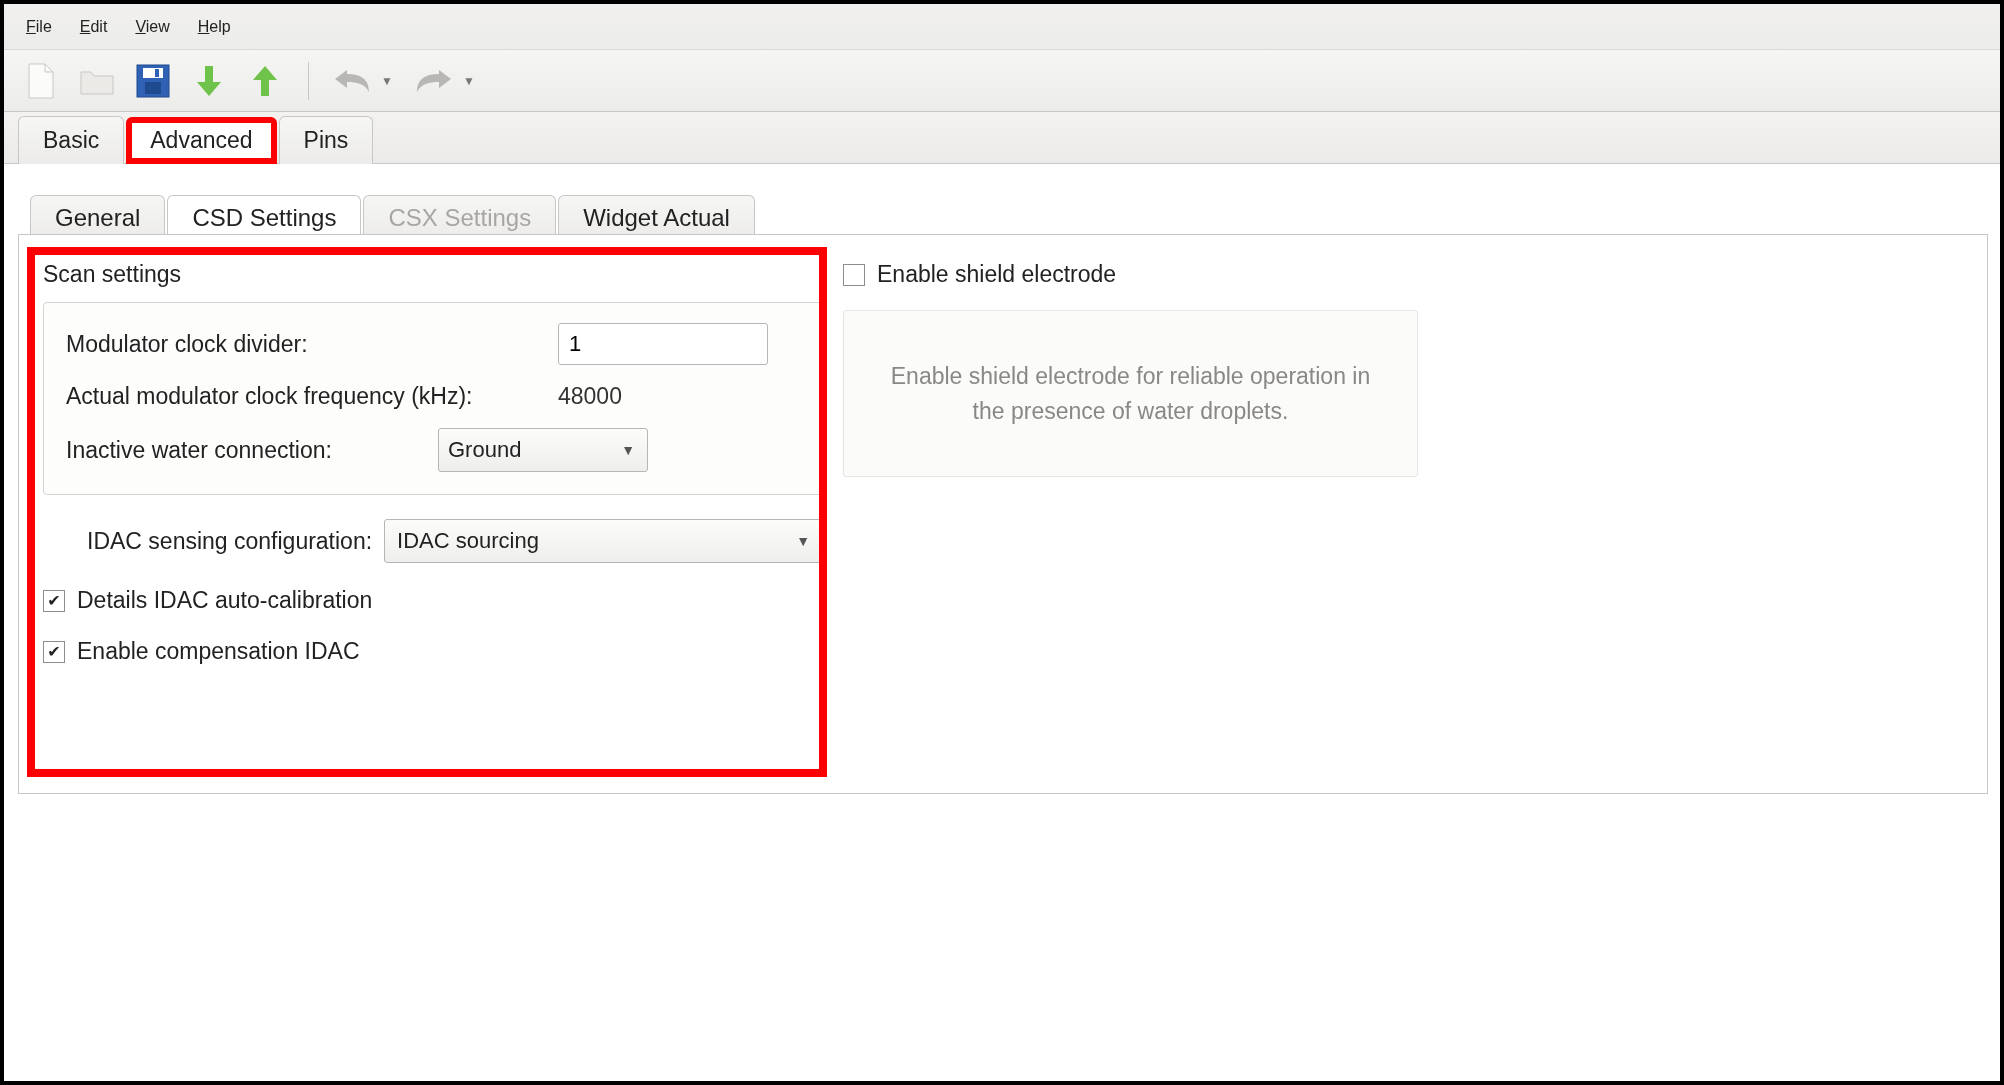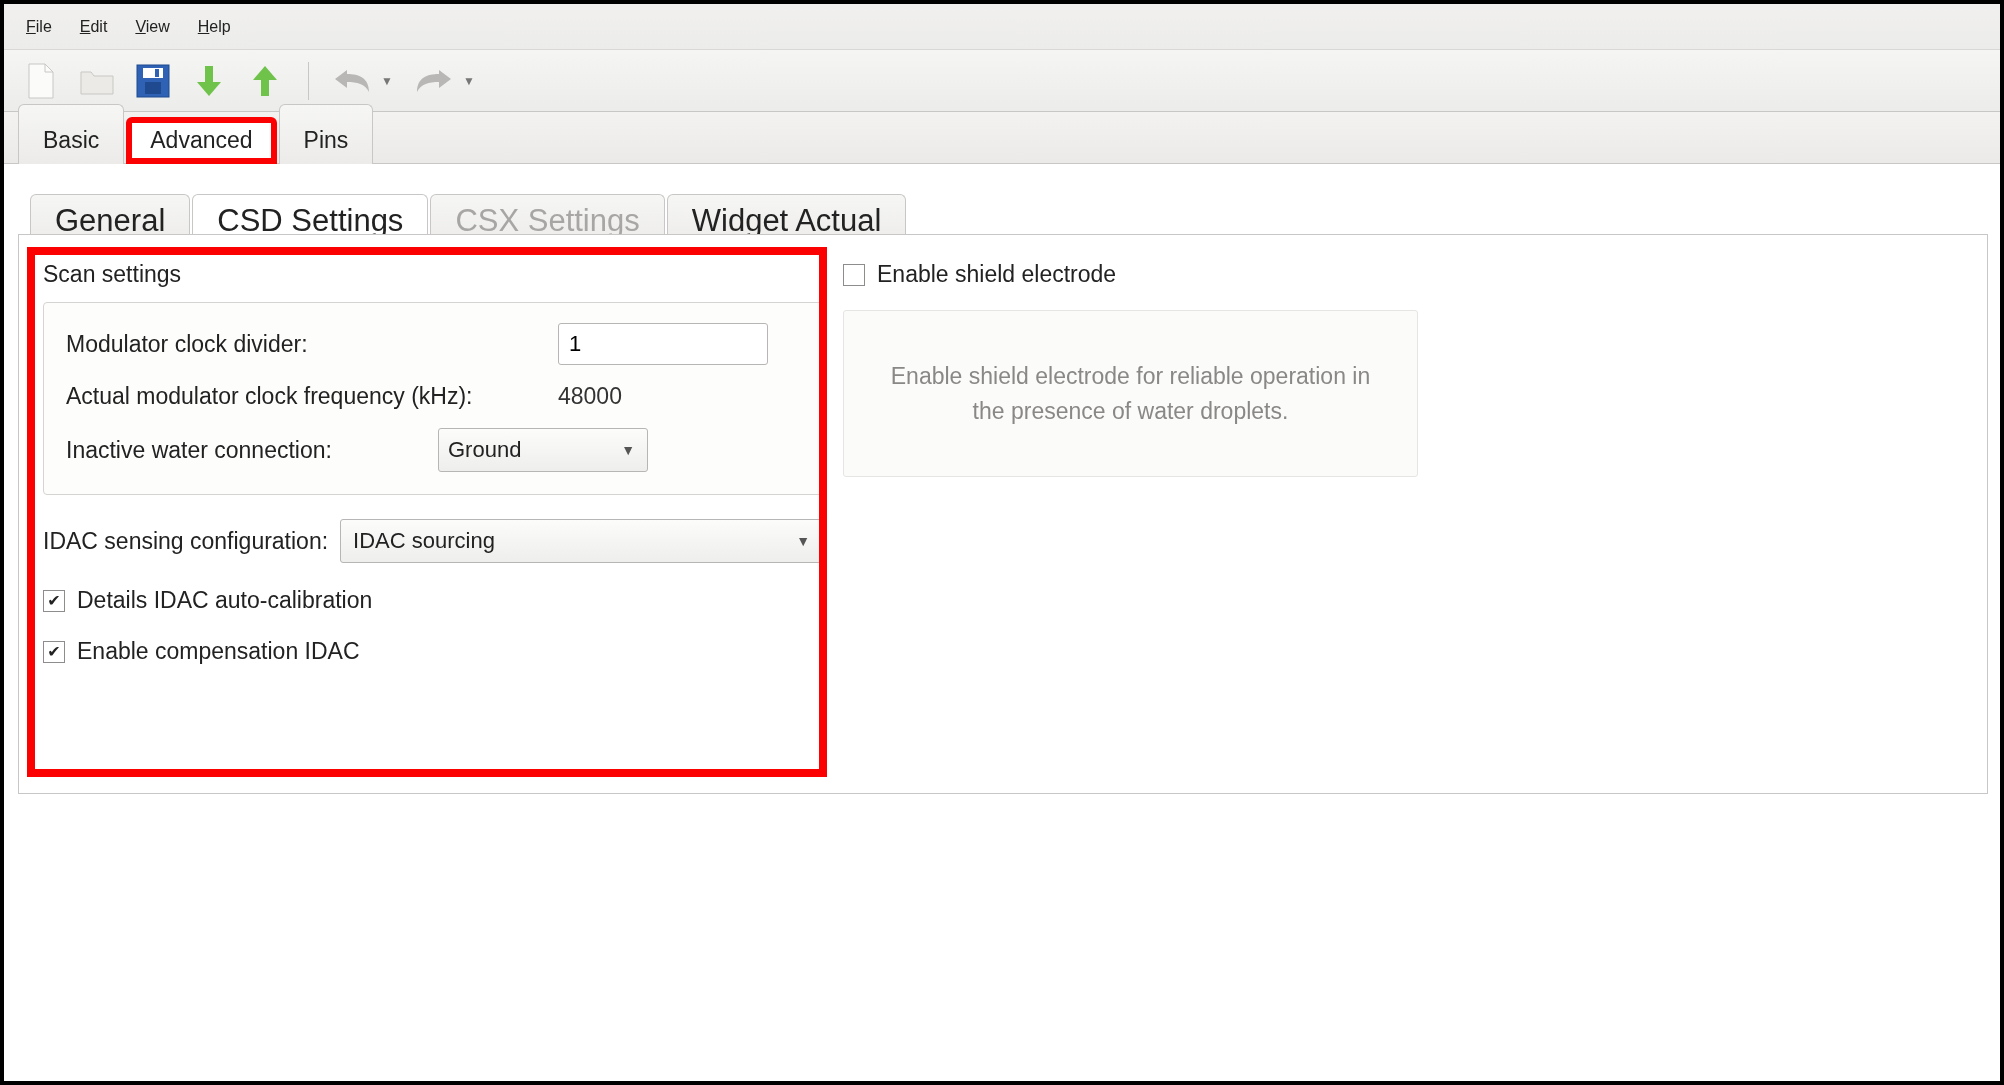--- a/index.html
+++ b/index.html
@@ -62,21 +62,21 @@
   .top-tabs {
     background: linear-gradient(#f3f2f0, #ebeae8);
     height: 52px;
     display: flex;
     align-items: flex-end;
     padding-left: 14px;
     border-bottom: 1px solid #c8c7c5;
     gap: 0;
   }
   .tab {
-    padding: 22px 24px 10px 24px;
+    padding: 10px 24px 10px 24px;
     font-size: 23px;
     color: #222;
     border: 1px solid #c8c7c5;
     border-bottom: none;
     background: linear-gradient(#f6f6f4, #ecebe9);
     border-radius: 6px 6px 0 0;
     margin-right: 2px;
     position: relative;
     top: 1px;
   }
@@ -101,29 +101,29 @@
   
   .sub-tabs {
     height: 50px;
     display: flex;
     align-items: flex-end;
     padding-left: 12px;
     gap: 0;
   }
   .sub-tab {
     padding: 8px 24px;
-    font-size: 31px;
+    font-size: 24px;
     color: #222;
     border: 1px solid #c8c7c5;
     border-bottom: none;
     background: linear-gradient(#f6f6f4, #ecebe9);
     border-radius: 6px 6px 0 0;
     margin-right: 2px;
     position: relative;
-    top: 13px;
+    top: 6px;
     margin-top: 40px;
   }
   .sub-tab.active { background: #fff; }
   .sub-tab.disabled { color: #a7a6a4; }
   
   .panel {
     border: 1px solid #c8c7c5;
     background: #fff;
     min-height: 560px;
     margin-right: 4px;
@@ -192,21 +192,21 @@
     font-size: 22px;
     display: flex;
     align-items: center;
     justify-content: space-between;
   }
   .combo .caret { font-size: 14px; color: #555; }
   .combo.w210 { width: 210px; padding-left: 9px; }
   .combo.w410 { width: 410px; }
   .idac-row {
     display: flex; align-items: center; gap: 12px;
-    font-size: 23px; margin-bottom: 24px;
+    font-size: 23px; margin-bottom: 24px; margin-left: 44px;
   }
   .idac-row .combo { flex: 1; }
   .check-line {
     display: flex; align-items: center; gap: 12px;
     font-size: 23px; margin-bottom: 24px;
   }
   .checkbox {
     width: 22px; height: 22px;
     border: 1px solid #8e8d8b;
     background: #fff;

